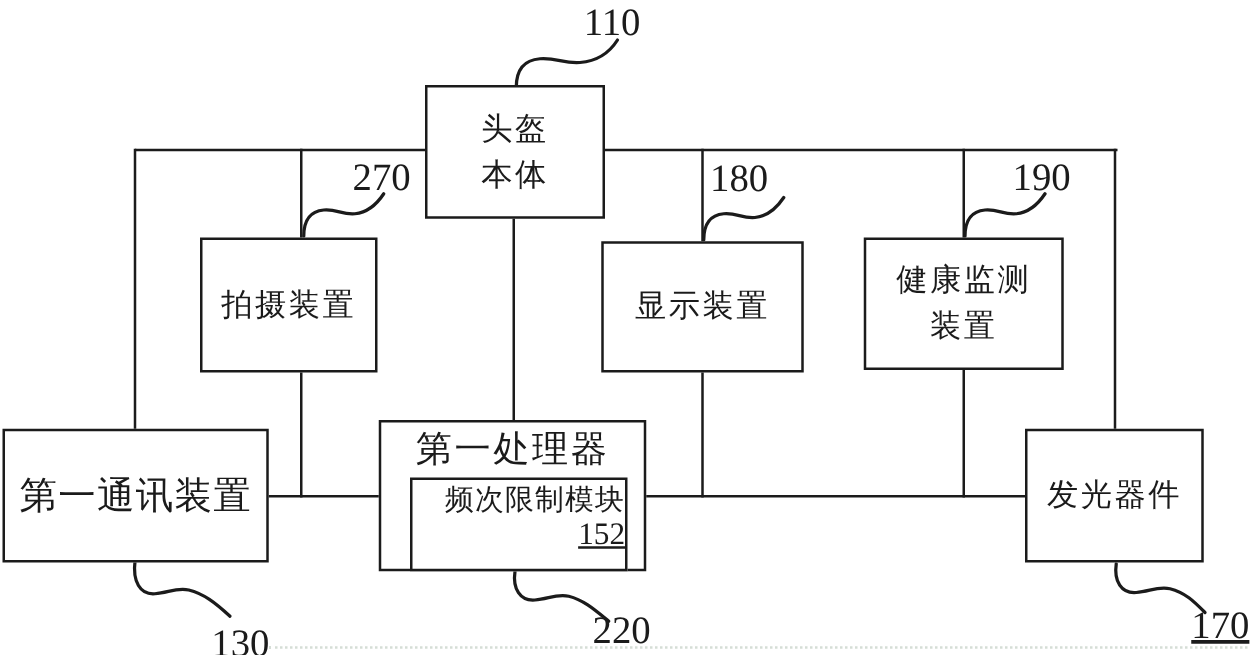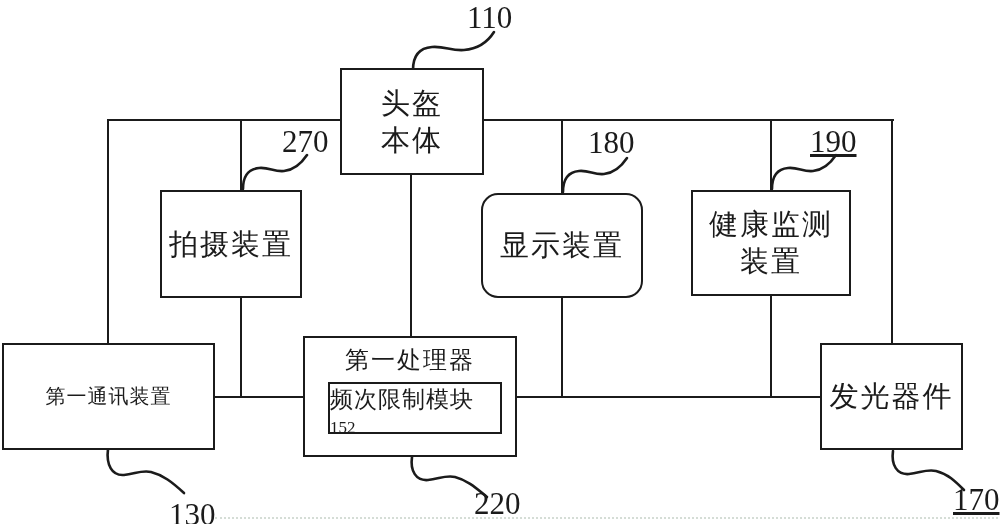--- a/index.html
+++ b/index.html
@@ -9,30 +9,30 @@
   }
   .ln{position:absolute;background:#1b1b1b;}
   .ln.h{height:2px;}
   .ln.v{width:2px;}
   .leaders{position:absolute;left:0;top:0;}
   .leaders path{stroke:#1b1b1b;stroke-width:2.6;fill:none;stroke-linecap:round;}
   .node{
     position:absolute;border:2px solid #1b1b1b;background:#ffffff;box-sizing:border-box;
     display:flex;align-items:center;justify-content:center;text-align:center;
   }
-  .lbl{white-space:pre-line;font-size:29px;line-height:37px;letter-spacing:2px;}
-  .lbl.sm{font-size:20px;letter-spacing:1px;}
+  .lbl{white-space:pre-line;font-size:25px;line-height:37px;letter-spacing:2px;}
+  .lbl.sm{font-size:30px;letter-spacing:1px;}
   .node.processor{display:block;text-align:center;}
-  .proc-title{font-size:24px;letter-spacing:2px;line-height:34px;margin-top:5px;}
+  .proc-title{font-size:29px;letter-spacing:2px;line-height:34px;margin-top:5px;}
   .module-box{
-    position:absolute;left:23px;top:44px;width:174px;height:52px;
-    border:2px solid #1b1b1b;box-sizing:border-box;background:#ffffff;text-align:left;
+    position:absolute;left:23px;top:44px;width:174px;height:75px;
+    border:2px solid #1b1b1b;box-sizing:border-box;background:#ffffff;text-align:right;
   }
   .module-label{font-size:23px;letter-spacing:1px;line-height:28px;margin-top:2px;}
-  .module-ref{font-size:17px;line-height:27px;}
+  .module-ref{font-size:25px;line-height:27px;text-decoration:underline;}
   .ref{position:absolute;font-size:31px;line-height:30px;}
   .artifact{
     position:absolute;left:215px;top:517px;width:783px;height:0;
     border-top:2px dotted #c7d2c9;opacity:.75;
   }
 </style>
 </head>
 <body>
 
 <div class="canvas">
@@ -58,21 +58,21 @@
 
   <div class="node" style="left:340px;top:68px;width:144px;height:107px;">
     <span class="lbl">头盔
 本体</span>
   </div>
 
   <div class="node" style="left:160px;top:190px;width:142px;height:108px;">
     <span class="lbl">拍摄装置</span>
   </div>
 
-  <div class="node" style="left:481px;top:193px;width:162px;height:105px;border-radius:17px;">
+  <div class="node" style="left:481px;top:193px;width:162px;height:105px;">
     <span class="lbl">显示装置</span>
   </div>
 
   <div class="node" style="left:691px;top:190px;width:160px;height:106px;">
     <span class="lbl">健康监测
 装置</span>
   </div>
 
   <div class="node" style="left:2px;top:343px;width:213px;height:107px;">
     <span class="lbl sm">第一通讯装置</span>
@@ -85,21 +85,21 @@
       <div class="module-ref">152</div>
     </div>
   </div>
 
   <div class="node" style="left:820px;top:343px;width:143px;height:107px;">
     <span class="lbl">发光器件</span>
   </div>
 
   <div class="ref" style="left:467px;top:3px;">110</div>
   <div class="ref" style="left:282px;top:127px;">270</div>
-  <div class="ref" style="left:588px;top:128px;">180</div>
-  <div class="ref" style="left:810px;top:127px;text-decoration:underline;">190</div>
+  <div class="ref" style="left:568px;top:128px;">180</div>
+  <div class="ref" style="left:810px;top:127px;">190</div>
   <div class="ref" style="left:169px;top:500px;">130</div>
   <div class="ref" style="left:474px;top:489px;">220</div>
   <div class="ref" style="left:953px;top:485px;text-decoration:underline;">170</div>
 
   <div class="artifact"></div>
 
 </div>
 
 </body></html>

